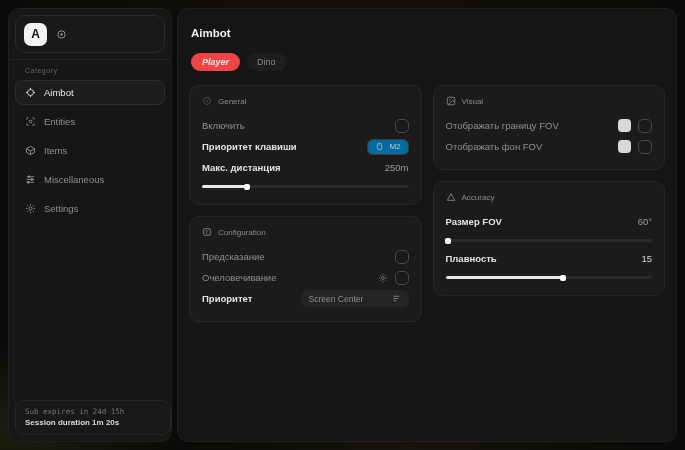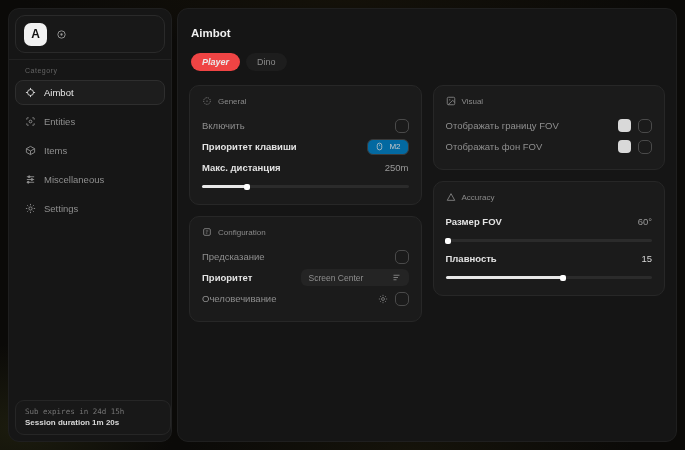--- a/index.html
+++ b/index.html
@@ -261,43 +261,43 @@
           </span>
           <span>Configuration</span>
         </div>
 
         <div class="row">
           <span class="lbl-dim">Предсказание</span>
           <span class="checkbox"></span>
         </div>
 
         <div class="row">
-          <span class="lbl-lit">Приоритет</span>
-          <span class="dropdown">
-            <span>Screen Center</span>
-            <span>
-              <svg width="9" height="9" viewBox="0 0 24 24" fill="none" stroke="currentColor" stroke-width="2.2">
-                <path d="M4 6h16M4 12h12M4 18h8"></path>
-              </svg>
-            </span>
-          </span>
-        </div>
-
-        <div class="row">
           <span class="lbl-dim">Очеловечивание</span>
           <span class="row-right">
             <span class="mini-gear">
               <svg width="10" height="10" viewBox="0 0 24 24" fill="none" stroke="currentColor" stroke-width="2">
                 <circle cx="12" cy="12" r="3.5"></circle>
                 <path d="M12 2v3M12 19v3M2 12h3M19 12h3M4.9 4.9l2.1 2.1M17 17l2.1 2.1M19.1 4.9L17 7M7 17l-2.1 2.1"></path>
               </svg>
             </span>
             <span class="checkbox"></span>
           </span>
         </div>
+
+        <div class="row">
+          <span class="lbl-lit">Приоритет</span>
+          <span class="dropdown">
+            <span>Screen Center</span>
+            <span>
+              <svg width="9" height="9" viewBox="0 0 24 24" fill="none" stroke="currentColor" stroke-width="2.2">
+                <path d="M4 6h16M4 12h12M4 18h8"></path>
+              </svg>
+            </span>
+          </span>
+        </div>
       </div>
     </div>
 
     <div class="col">
 
       <div class="card">
         <div class="card-head">
           <span class="cicon">
             <svg width="10" height="10" viewBox="0 0 24 24" fill="none" stroke="currentColor" stroke-width="2">
               <rect x="3" y="3" width="18" height="18" rx="3"></rect>

